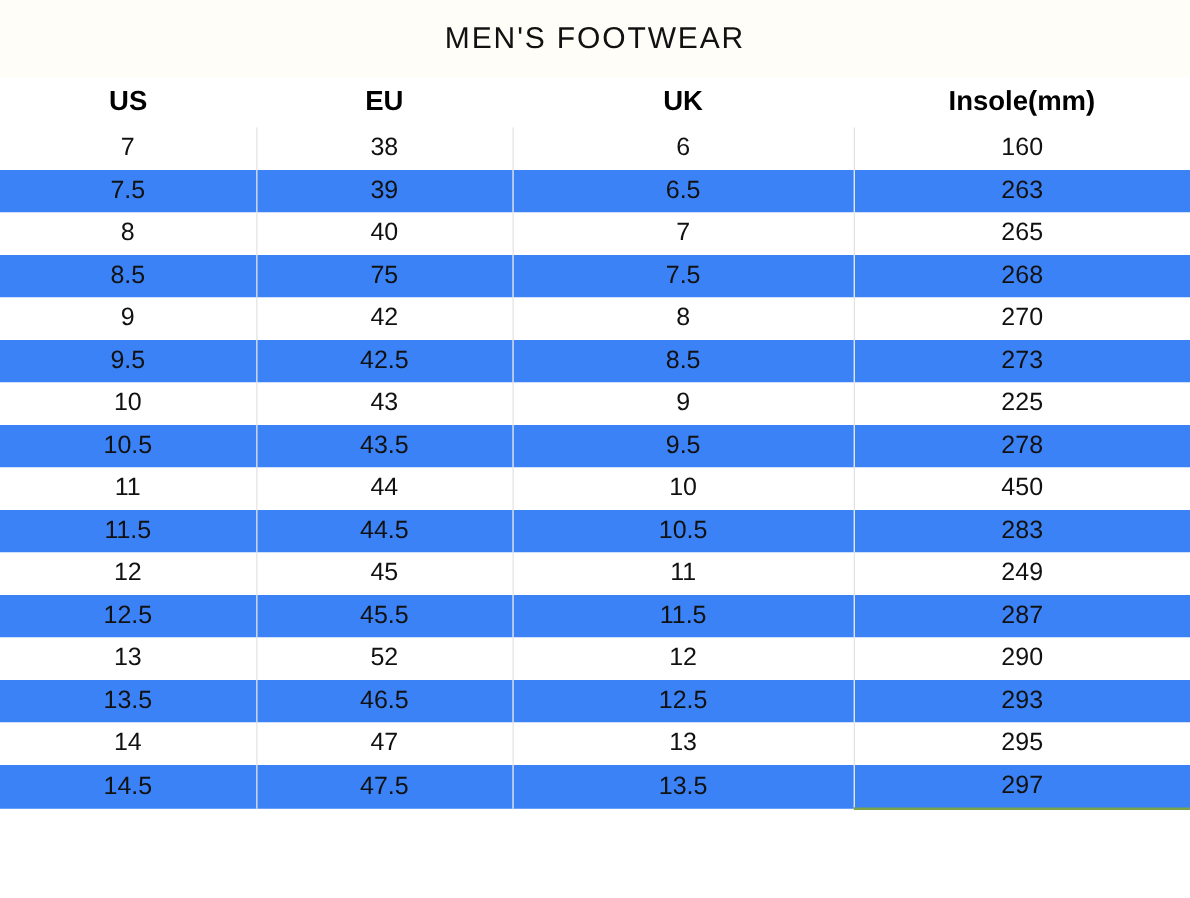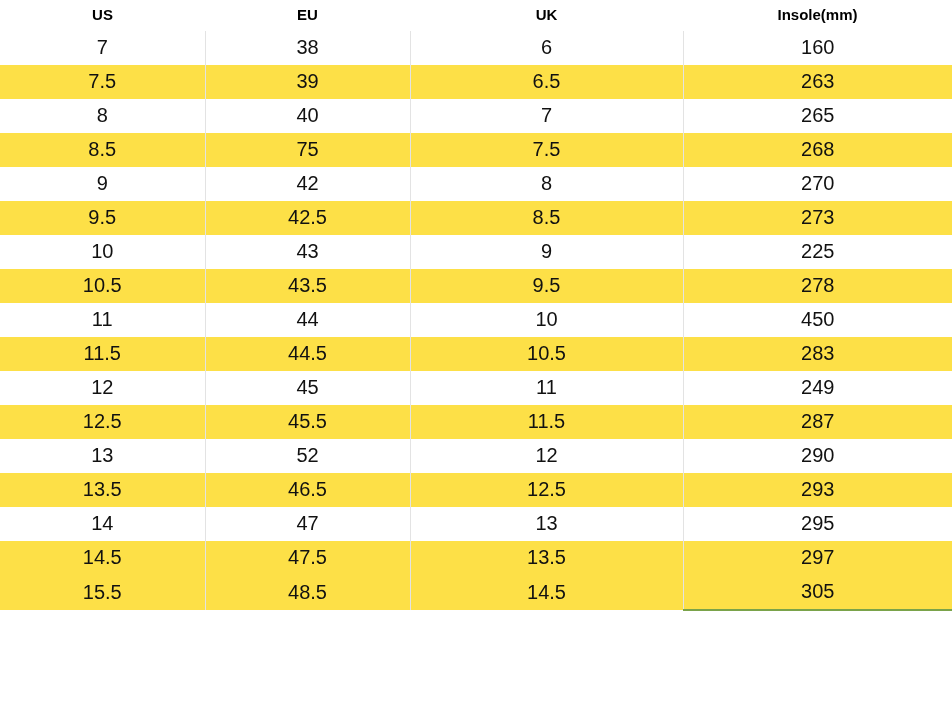--- a/index.html
+++ b/index.html
@@ -36,55 +36,58 @@
   table.size-table {
     width: 952px;
     border-collapse: collapse;
     table-layout: fixed;
   }
   table.size-table col.c0 { width: 205px; }
   table.size-table col.c1 { width: 205px; }
   table.size-table col.c2 { width: 273px; }
   table.size-table col.c3 { width: 269px; }
   thead th {
-    font-size: 15px;
+    font-size: 22px;
     font-weight: bold;
     color: #000000;
     padding: 6px 0 8px 0;
     text-align: center;
     background: #ffffff;
     border: none;
   }
   tbody td {
     font-size: 20px;
     font-weight: 400;
     color: #111111;
     text-align: center;
     padding: 5px 0 6px 0;
     height: 23px;
     border-right: 1px solid #e3e3e3;
   }
   tbody td:last-child {
     border-right: none;
   }
   tbody tr.odd td {
-    background: #fde047;
+    background: #3b82f6;
   }
   tbody tr.even td {
     background: #ffffff;
   }
   tbody tr:last-child td:last-child {
     border-bottom: 2px solid #7aa34a;
   }
 </style>
 </head>
 <body>
 
 <div class="sheet">
 
+  <div class="title-bar">
+    <span class="title-text">MEN'S  FOOTWEAR</span>
+  </div>
 
   <table class="size-table">
     <colgroup>
       <col class="c0">
         <col class="c1">
         <col class="c2">
         <col class="c3">
     </colgroup>
     <thead>
       <tr>
@@ -184,22 +187,16 @@
           <td>47</td>
           <td>13</td>
           <td>295</td>
         </tr>
         <tr class="odd">
           <td>14.5</td>
           <td>47.5</td>
           <td>13.5</td>
           <td>297</td>
         </tr>
-        <tr class="odd">
-          <td>15.5</td>
-          <td>48.5</td>
-          <td>14.5</td>
-          <td>305</td>
-        </tr>
       </tbody>
   </table>
 
 </div>
 
 </body></html>

